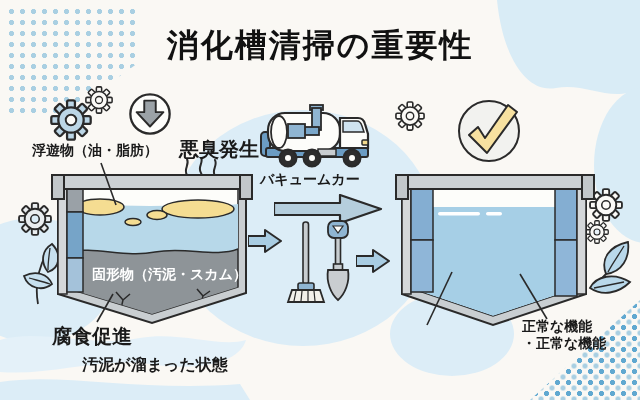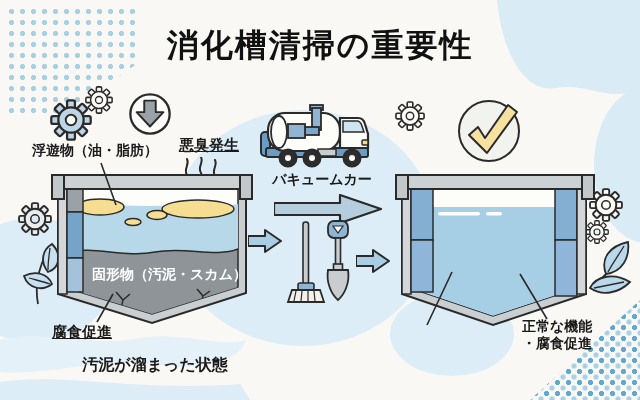--- a/index.html
+++ b/index.html
@@ -10,21 +10,21 @@
     color:#1a1a1a;
   }
   .abs{position:absolute;}
   .z1{z-index:1}.z2{z-index:2}.z3{z-index:3}.z4{z-index:4}
   .title{
     left:0;right:0;top:24px;text-align:center;
     font-size:32px;font-weight:700;letter-spacing:2px;color:#111;z-index:5;
   }
   .lbl{font-weight:800;white-space:nowrap;z-index:5;}
   .lbl-s{font-size:14px;}
-  .lbl-m{font-size:15px;text-decoration:underline;}
+  .lbl-m{font-size:20px;}
   .caption{font-size:16px;font-weight:800;text-align:center;white-space:nowrap;z-index:5;}
   .white-lbl{color:#ffffff;text-align:right;}
   .dots-tl{
     left:4px;top:4px;width:132px;height:112px;z-index:1;
     background-image:radial-gradient(circle,#a9cfe2 2.3px,transparent 2.9px);
     background-size:11px 11px;background-position:2px 2px;
     clip-path:polygon(0 0,100% 0,100% 54%,45% 100%,0 100%);
   }
   .dots-br{
     left:530px;top:300px;width:110px;height:100px;z-index:1;
@@ -242,20 +242,20 @@
   </svg>
 
   <div class="abs title">消化槽清掃の重要性</div>
 
   <div class="abs lbl lbl-s" style="left:32px;top:142px">浮遊物（油・脂肪）</div>
   <div class="abs lbl lbl-m" style="left:179px;top:136px">悪臭発生</div>
   <div class="abs lbl lbl-s white-lbl" style="left:92px;top:266px">固形物（汚泥・スカム）</div>
   <div class="abs caption" style="left:40px;top:355px;width:230px">汚泥が溜まった状態</div>
   <div class="abs lbl lbl-m" style="left:52px;top:323px">腐食促進</div>
 
-  <div class="abs lbl lbl-s" style="left:260px;top:171px;width:124px;text-align:center">バキュームカー</div>
+  <div class="abs lbl lbl-s" style="left:260px;top:171px;width:124px;">バキュームカー</div>
 
   <div class="abs lbl lbl-s fn-col" style="left:522px;top:319px">
     <span>正常な機能</span>
-    <span>・腐食促進</span>
+    <span>・正常な機能</span>
   </div>
 
 </div>
 
 </body></html>

